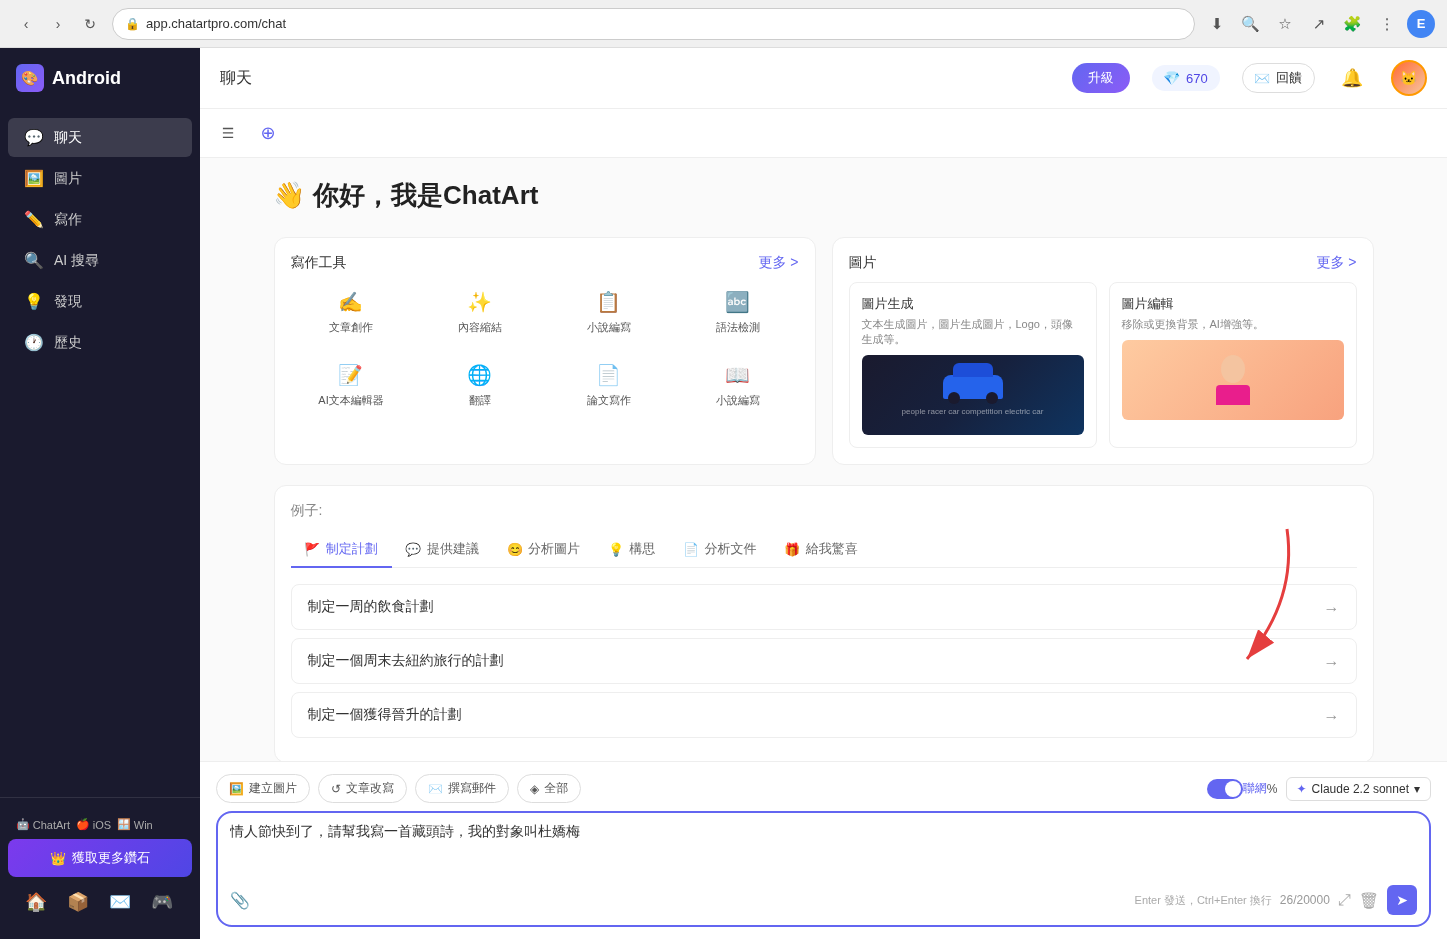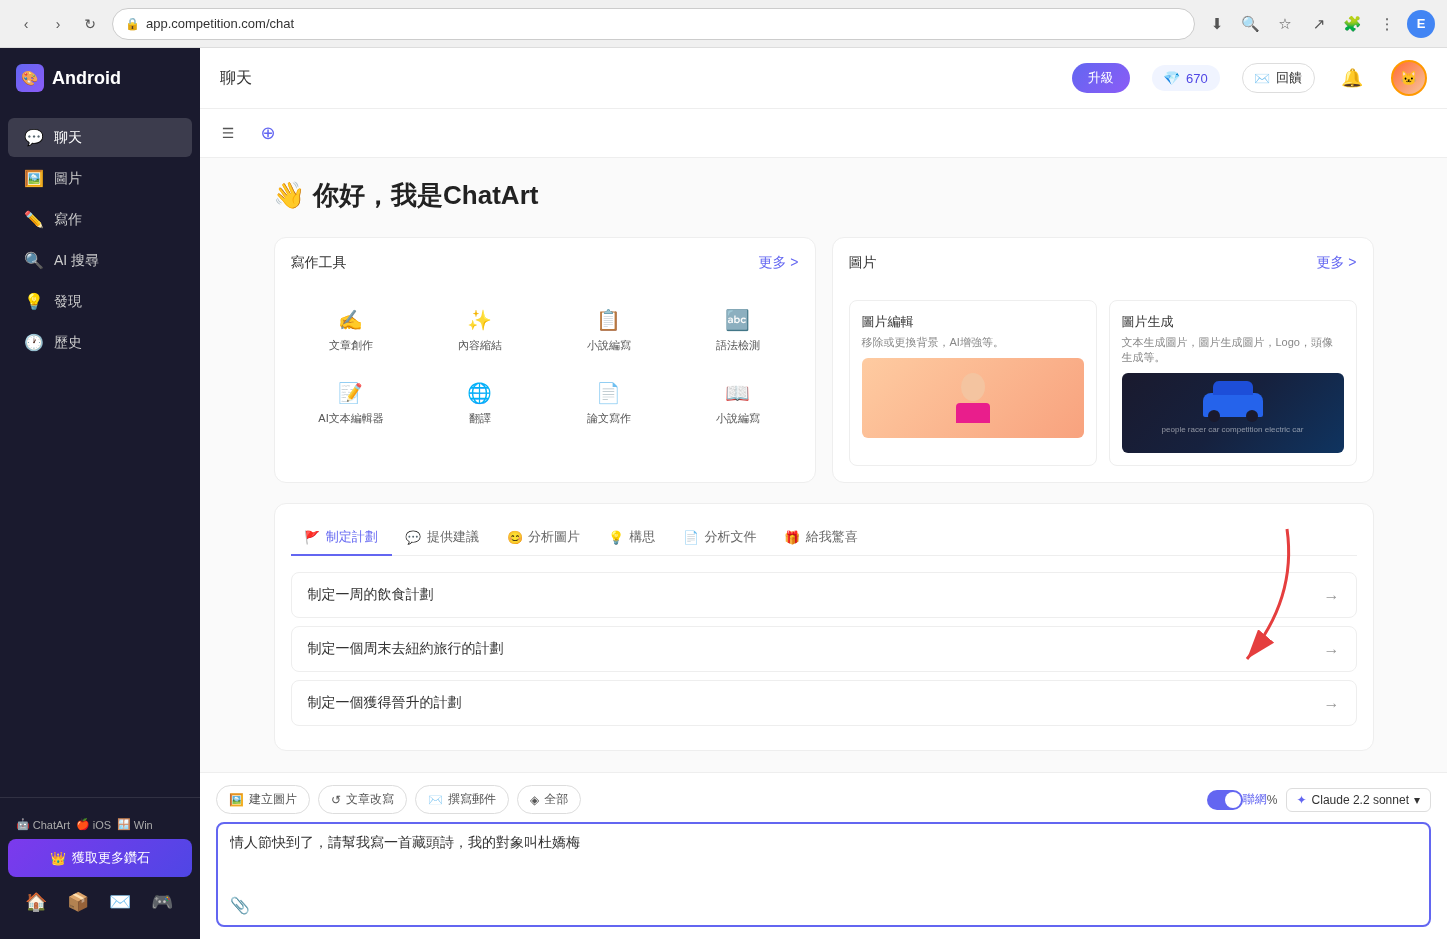--- a/index.html
+++ b/index.html
@@ -172,21 +172,21 @@
     
     .cards-row { display: flex; gap: 16px; margin-bottom: 20px; }
 
     
     .tool-card {
       background: white; border-radius: 12px; padding: 16px;
       border: 1px solid #eee; flex: 1;
     }
     .card-header {
       display: flex; justify-content: space-between; align-items: center;
-      margin-bottom: 28px;
+      margin-bottom: 10px;
     }
     .card-title { font-size: 14px; font-weight: 500; color: #333; }
     .more-link { color: #6366f1; font-size: 14px; cursor: pointer; display: flex; align-items: center; gap: 2px; }
 
     .tool-grid { display: grid; grid-template-columns: repeat(4, 1fr); gap: 12px 8px; }
     .tool-item {
       display: flex; flex-direction: column; align-items: center;
       gap: 6px; cursor: pointer; padding: 8px 4px; border-radius: 8px;
     }
     .tool-item-icon { font-size: 20px; color: #6366f1; }
@@ -271,21 +271,21 @@
     .network-label { font-size: 12px; color: #6366f1; }
     .percent-icon { font-size: 12px; color: #555; }
     .model-selector {
       display: flex; align-items: center; gap: 5px;
       border: 1px solid #ddd; border-radius: 6px; padding: 4px 10px;
       cursor: pointer; font-size: 12px; color: #333; background: white;
     }
     .model-icon { color: #6366f1; font-size: 12px; }
 
     .text-input-wrapper {
-      border: 2px solid #6366f1; border-radius: 8px; padding: 10px 12px;
+      border: 2px solid #6366f1; border-radius: 16px; padding: 10px 12px;
       background: white;
     }
     .text-input-area {
       width: 100%; border: none; outline: none; resize: none;
       font-size: 14px; color: #333; min-height: 50px; background: transparent;
       font-family: inherit;
     }
     .input-bottom {
       display: flex; justify-content: space-between; align-items: center;
       margin-top: 8px;
@@ -361,21 +361,21 @@
 <body>
 
 <div class="browser-chrome">
   <div class="nav-buttons">
     <button class="nav-btn">‹</button>
     <button class="nav-btn">›</button>
     <button class="nav-btn">↻</button>
   </div>
   <div class="address-bar">
     <span style="color:#888; font-size:12px;">🔒</span>
-    <span>app.competition.com/chat</span>
+    <span>app.chatartpro.com/chat</span>
   </div>
   <div class="browser-actions">
     <button class="browser-icon-btn">⬇</button>
     <button class="browser-icon-btn">🔍</button>
     <button class="browser-icon-btn">☆</button>
     <button class="browser-icon-btn">↗</button>
     <button class="browser-icon-btn">🧩</button>
     <button class="browser-icon-btn">⋮</button>
     <button class="profile-btn">E</button>
   </div>
@@ -515,46 +515,47 @@
               </div>
             </div>
 
             <div class="image-card">
               <div class="card-header">
                 <span class="card-title">圖片</span>
                 <span class="more-link">更多 &gt;</span>
               </div>
               <div class="image-options">
                 <div class="image-option">
+                  <div class="image-option-title">圖片生成</div>
+                  <div class="image-option-desc">文本生成圖片，圖片生成圖片，Logo，頭像生成等。</div>
+                  <div class="image-preview car-img">
+                    <div class="car-placeholder">
+                      <div class="car-shape"></div>
+                      <div class="car-text">people racer car competition electric car</div>
+                    </div>
+                  </div>
+                </div>
+                <div class="image-option">
                   <div class="image-option-title">圖片編輯</div>
                   <div class="image-option-desc">移除或更換背景，AI增強等。</div>
                   <div class="image-preview portrait-img">
                     <div class="portrait-placeholder">
                       <div class="person-shape">
                         <div class="person-head"></div>
                         <div class="person-body"></div>
                       </div>
                     </div>
                   </div>
                 </div>
-                <div class="image-option">
-                  <div class="image-option-title">圖片生成</div>
-                  <div class="image-option-desc">文本生成圖片，圖片生成圖片，Logo，頭像生成等。</div>
-                  <div class="image-preview car-img">
-                    <div class="car-placeholder">
-                      <div class="car-shape"></div>
-                      <div class="car-text">people racer car competition electric car</div>
-                    </div>
-                  </div>
-                </div>
               </div>
             </div>
           </div>
 
           <div class="examples-card">
+            <div class="examples-title">例子:</div>
             <div class="example-tabs">
               <div class="example-tab active">
                 <span>🚩</span>
                 <span>制定計劃</span>
               </div>
               <div class="example-tab">
                 <span>💬</span>
                 <span>提供建議</span>
               </div>
               <div class="example-tab">
@@ -623,20 +624,29 @@
             <span class="model-icon">✦</span>
             <span>Claude 2.2 sonnet</span>
             <span>▾</span>
           </div>
         </div>
 
         <div class="text-input-wrapper">
           <textarea class="text-input-area" style="">情人節快到了，請幫我寫一首藏頭詩，我的對象叫杜嬌梅</textarea>
           <div class="input-bottom">
             <button class="attach-btn">📎</button>
+            <div class="input-actions">
+              <span class="enter-hint">Enter 發送，Ctrl+Enter 換行</span>
+              <span class="char-count">26/20000</span>
+              <button class="action-btn">⤢</button>
+              <button class="action-btn">🗑</button>
+              <button class="send-btn">
+                <span>➤</span>
+              </button>
+            </div>
           </div>
         </div>
       </div>
 
       <svg style="position:absolute; right:120px; bottom:260px; width:120px; height:160px; pointer-events:none; z-index:10;">
         <defs>
           <marker id="arrowhead" markerWidth="10" markerHeight="7" refX="10" refY="3.5" orient="auto">
             <polygon points="0 0, 10 3.5, 0 7" fill="#e53e3e"></polygon>
           </marker>
         </defs>

